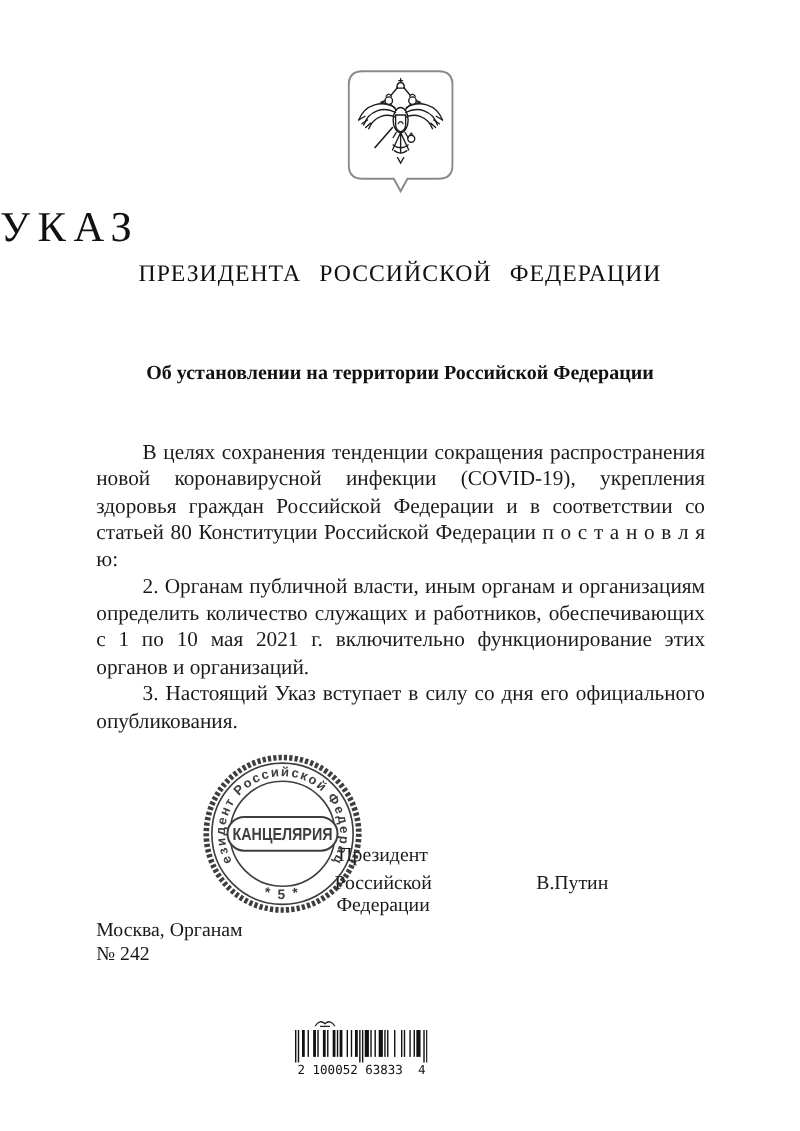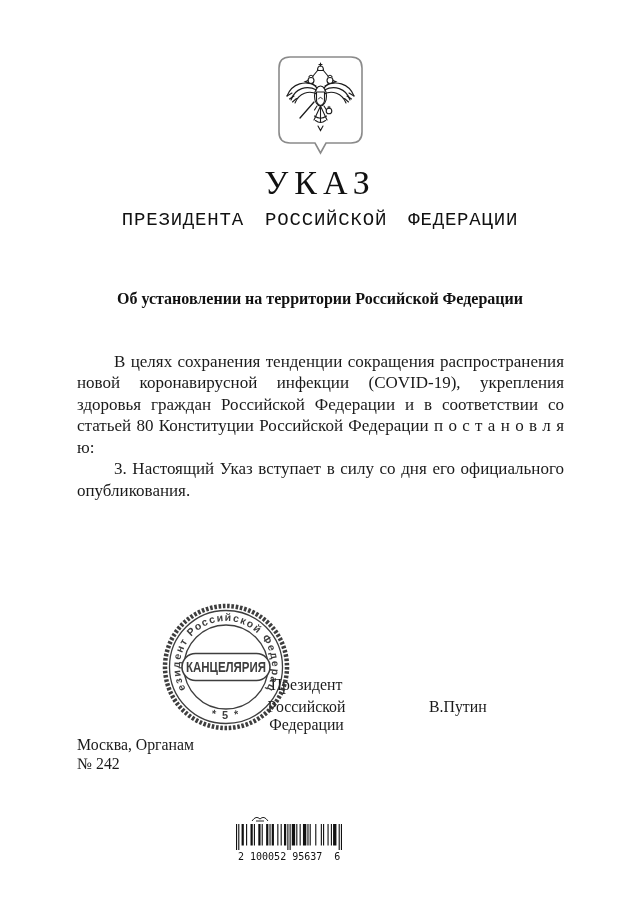--- a/index.html
+++ b/index.html
@@ -12,30 +12,29 @@
     color:#1a1a1a;
   }
   .abs{position:absolute;}
 
   
   .emblem{left:278px;top:56px;width:85px;height:101px;}
 
   
   .doc-type{
     left:0;top:164px;width:640px;
-    text-align:center;
+    text-align:left;
     font-size:34px;letter-spacing:6px;
     color:#111;
   }
   .doc-issuer{
     left:0;top:209px;width:640px;
     text-align:center;
     font-size:19px;letter-spacing:0.8px;word-spacing:9px;
     color:#111;
-    font-family:Liberation Mono, monospace;
   }
   .doc-subject{
     left:0;top:288px;width:640px;
     text-align:center;
     font-weight:bold;font-size:16px;line-height:21px;
     color:#111;
   }
 
   
   .doc-body{
@@ -110,20 +109,21 @@
   </svg>
 
   <div class="abs doc-type">УКАЗ</div>
   <div class="abs doc-issuer">ПРЕЗИДЕНТА  РОССИЙСКОЙ  ФЕДЕРАЦИИ</div>
   <div class="abs doc-subject">
     <div>Об установлении на территории Российской Федерации</div>
   </div>
 
   <div class="abs doc-body">
     <p>В целях сохранения тенденции сокращения распространения новой коронавирусной инфекции (COVID-19), укрепления здоровья граждан Российской Федерации и в соответствии со статьей 80 Конституции Российской Федерации п о с т а н о в л я ю:</p>
+    <p>2. Органам публичной власти, иным органам и организациям определить количество служащих и работников, обеспечивающих с 1 по 10 мая 2021 г. включительно функционирование этих органов и организаций.</p>
     <p>3. Настоящий Указ вступает в силу со дня его официального опубликования.</p>
   </div>
 
   <div class="abs sig-line1">Президент</div>
   <div class="abs sig-line2">Российской Федерации</div>
   <div class="abs sig-name">В.Путин</div>
 
   <svg class="abs stamp" viewBox="0 0 140 140">
     <g fill="none" stroke="#2e2e2e">
       <circle cx="70" cy="70" r="61" stroke-width="4.5" stroke-dasharray="2.6 1.7"></circle>
@@ -178,16 +178,16 @@
         <rect x="66" y="0" width="1" height="21.5"></rect>
         <rect x="71" y="0" width="1" height="21.5"></rect>
         <rect x="76" y="0" width="1" height="21.5"></rect>
         <rect x="78" y="0" width="1" height="21.5"></rect>
         <rect x="82" y="0" width="1" height="21.5"></rect>
         <rect x="85" y="0" width="1" height="21.5"></rect>
         <rect x="87" y="0" width="3" height="21.5"></rect>
         <rect x="92" y="0" width="1" height="26"></rect>
         <rect x="94" y="0" width="1" height="26"></rect>
       </svg>
-    <div class="bc-digits">2 100052 95637  6</div>
+    <div class="bc-digits">2 100052 63833  4</div>
   </div>
 
 </div>
 
 </body></html>

